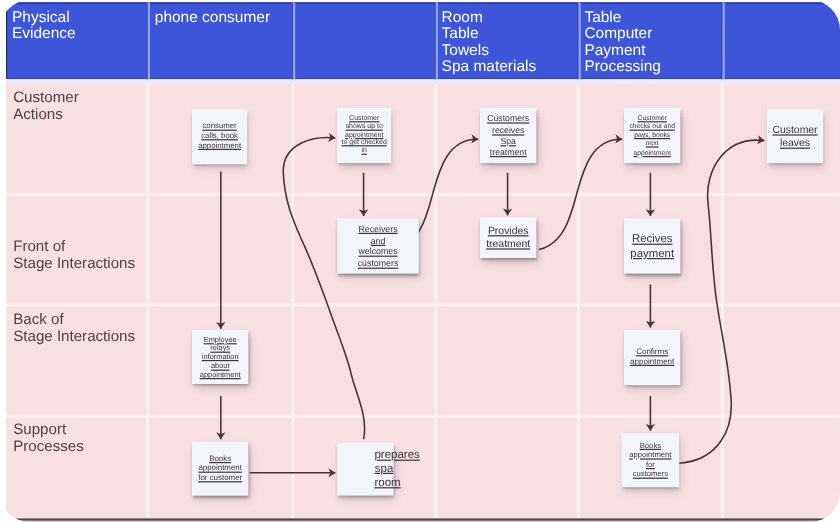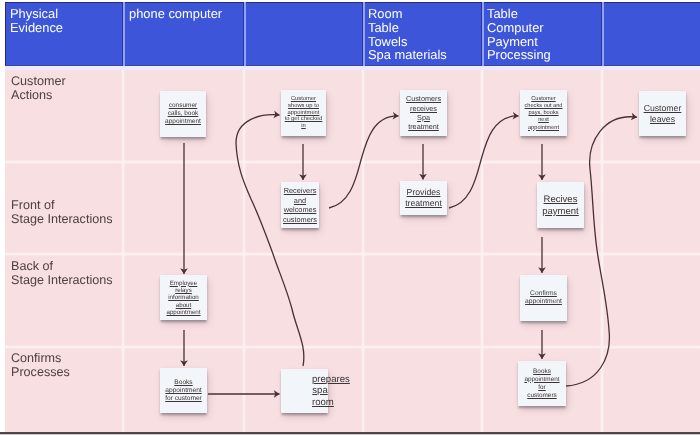--- a/index.html
+++ b/index.html
@@ -1,19 +1,19 @@
 <!DOCTYPE html>
 <html><head>
 <meta charset="utf-8">
 <title>Service Blueprint</title>
 <style>
   html,body{margin:0;padding:0;background:#ffffff;}
   #page{position:relative;width:700px;height:435px;overflow:hidden;background:#ffffff;
         font-family:"Liberation Sans",sans-serif;-webkit-font-smoothing:antialiased;
-        text-rendering:geometricPrecision;}
+        text-rendering:geometricPrecision;border-radius:25px;}
 
   
   .band{position:absolute;}
   #header-band{left:5px;top:2px;width:695px;height:64px;background:#3d55d8;box-sizing:border-box;
                border-top:1.2px solid #252c78;border-left:1.2px solid #252c78;border-bottom:1.4px solid #3b44a4;}
   #header-gap{left:5px;top:66px;width:695px;height:4px;background:#eceafb;}
   #lanes-bg{left:5px;top:70px;width:695px;height:361.8px;background:#f8dfe2;}
 
   
   .hdr-vdiv{position:absolute;top:2px;width:1.6px;height:64px;background:#8fa4f5;
@@ -71,41 +71,41 @@
   </div>
   <div id="row-dividers">
     <div class="hdiv" style="top: 160px;"></div>
     <div class="hdiv" style="top: 252px;"></div>
     <div class="hdiv" style="top: 345px;"></div>
   </div>
 
   <div id="header-cells">
     <div class="hdr-text" style="left: 10px; top: 7px;">Physical
 Evidence</div>
-    <div class="hdr-text" style="left: 129px; top: 7px;">phone computer</div>
+    <div class="hdr-text" style="left: 129px; top: 7px;">phone consumer</div>
     <div class="hdr-text" style="left: 250px; top: 7px;"></div>
     <div class="hdr-text" style="left: 368px; top: 7px;">Room
 Table
 Towels
 Spa materials</div>
     <div class="hdr-text" style="left: 487px; top: 7px;">Table
 Computer
 Payment
 Processing</div>
     <div class="hdr-text" style="left: 608px; top: 7px;"></div>
   </div>
 
   <div id="swimlane-labels">
     <div class="row-label" style="left: 11px; top: 75px;">Customer
 Actions</div>
     <div class="row-label" style="left: 11px; top: 168px; margin-top: 31px;">Front of
 Stage Interactions</div>
     <div class="row-label" style="left: 11px; top: 260px;">Back of
 Stage Interactions</div>
-    <div class="row-label" style="left: 11px; top: 352px;">Confirms
+    <div class="row-label" style="left: 11px; top: 352px;">Support
 Processes</div>
   </div>
 
   <svg id="edges" viewBox="0 0 700 435" width="700" height="435">
     <defs>
       <marker id="ah" markerWidth="12" markerHeight="12" refX="5.9" refY="4.4" orient="auto" markerUnits="userSpaceOnUse">
         <path d="M0.2,0.55 L5.9,4.4 L0.2,8.25 L1.7,4.4 Z" fill="#4a3036"></path>
       </marker>
     </defs>
     <path class="edge" marker-end="url(#ah)" d="M184,143 L184,274"></path>
@@ -140,29 +140,29 @@
 treatment</span></div>
     <div class="node" style="left: 520px; top: 90px; width: 47px; height: 46px; font-size: 5.65px; line-height: 7.15px; padding-top: 1.6px;">
       <span>Customer
 checks out and
 pays, books
 next
 appointment</span></div>
     <div class="node" style="left: 639px; top: 91px; width: 47px; height: 45px; font-size: 8.7px; line-height: 10.8px; padding-top: 0px;">
       <span>Customer
 leaves</span></div>
-    <div class="node" style="left: 281px; top: 182px; width: 38px; height: 46px; font-size: 7.35px; line-height: 9.5px; padding-top: 0px; justify-content: center;">
+    <div class="node" style="left: 281px; top: 182px; width: 68px; height: 46px; font-size: 7.35px; line-height: 9.5px; padding-top: 0px; justify-content: center;">
       <span>Receivers
 and
 welcomes
 customers</span></div>
     <div class="node" style="left: 400px; top: 181px; width: 47px; height: 34px; font-size: 8.7px; line-height: 11px; padding-top: 0px;">
       <span>Provides
 treatment</span></div>
-    <div class="node" style="left: 520px; top: 182px; width: 47px; height: 46px; font-size: 9.5px; line-height: 11.6px; padding-top: 1.8px; margin-left: 17px;">
+    <div class="node" style="left: 520px; top: 182px; width: 47px; height: 46px; font-size: 9.5px; line-height: 11.6px; padding-top: 1.8px;">
       <span>Recives
 payment</span></div>
     <div class="node" style="left: 160px; top: 275px; width: 47px; height: 45px; font-size: 6.2px; line-height: 7.4px; padding-top: 1.2px;">
       <span>Employee
 relays
 information
 about
 appointment</span></div>
     <div class="node" style="left: 520px; top: 275px; width: 47px; height: 46px; font-size: 6.7px; line-height: 8px; padding-top: 0px;">
       <span>Confirms

